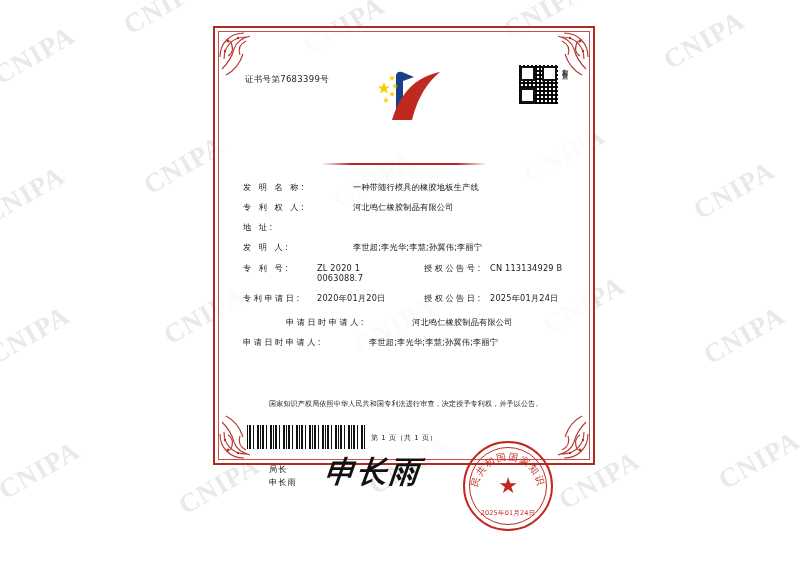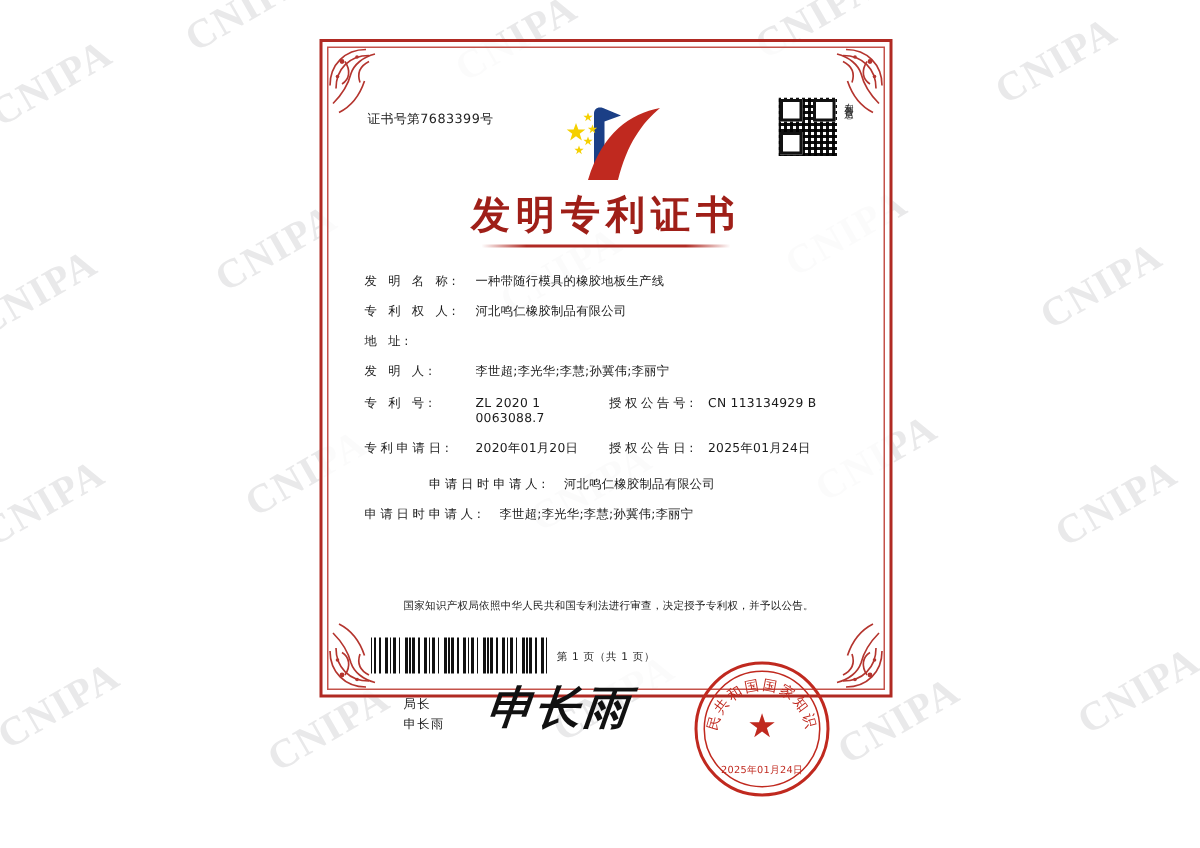--- a/index.html
+++ b/index.html
@@ -169,20 +169,21 @@
     right: 26px;
     top: 156px;
   }
   .row {
     display: flex;
     align-items: baseline;
     margin-bottom: 9.5px;
     font-size: 8.2px;
     color: #1a1a1a;
     line-height: 1.3;
+    gap: 36px;
   }
   .row .lbl {
     width: 74px;
     flex: none;
     letter-spacing: 2.5px;
     color: #1a1a1a;
   }
   .row .val {
     flex: 1 1 auto;
     letter-spacing: 0.2px;
@@ -402,21 +403,20 @@
       <path d="M30 54 C40 22 58 10 78 6 C66 16 56 30 50 54 Z" fill="#c0291f"></path>
       <g fill="#f5d000">
         <polygon points="22,16 23.6,20.4 28.2,20.4 24.5,23.2 25.9,27.6 22,24.9 18.1,27.6 19.5,23.2 15.8,20.4 20.4,20.4"></polygon>
         <polygon points="30,9 30.8,11.2 33.1,11.2 31.2,12.6 31.9,14.8 30,13.4 28.1,14.8 28.8,12.6 26.9,11.2 29.2,11.2"></polygon>
         <polygon points="33,17 33.8,19.2 36.1,19.2 34.2,20.6 34.9,22.8 33,21.4 31.1,22.8 31.8,20.6 29.9,19.2 32.2,19.2"></polygon>
         <polygon points="30,25 30.8,27.2 33.1,27.2 31.2,28.6 31.9,30.8 30,29.4 28.1,30.8 28.8,28.6 26.9,27.2 29.2,27.2"></polygon>
         <polygon points="24,31 24.8,33.2 27.1,33.2 25.2,34.6 25.9,36.8 24,35.4 22.1,36.8 22.8,34.6 20.9,33.2 23.2,33.2"></polygon>
       </g>
     </svg>
 
-    <div class="cert-title">发明专利证书</div>
     <div class="title-rule"></div>
 
     <div class="fields">
 
       <div class="row">
         <span class="lbl">发 明 名 称:</span>
         <span class="val">一种带随行模具的橡胶地板生产线</span>
       </div>
       <div class="row">
         <span class="lbl">专 利 权 人:</span>

